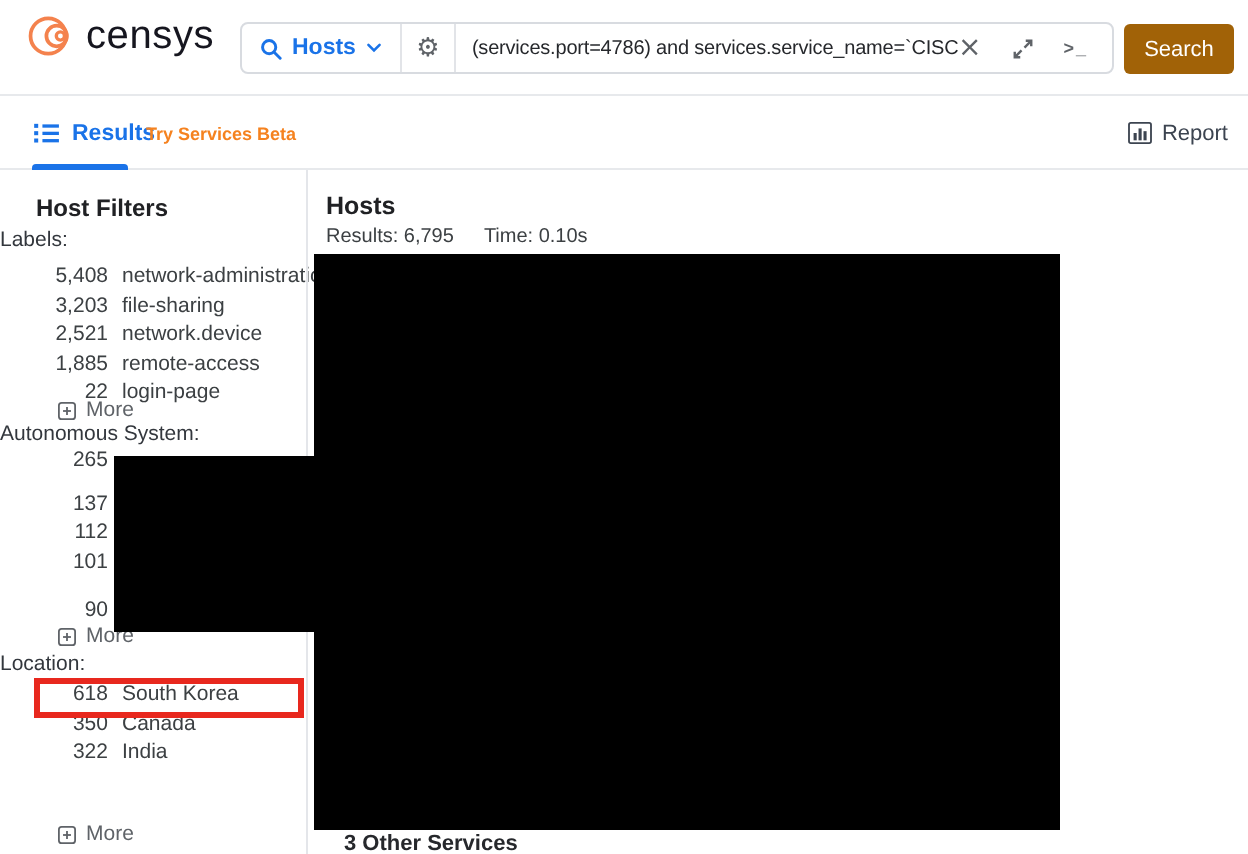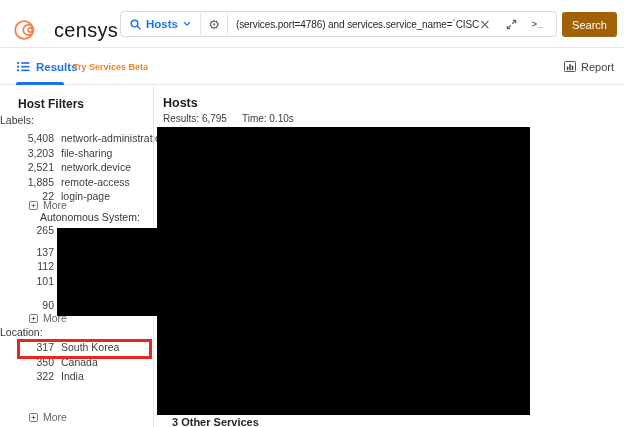--- a/index.html
+++ b/index.html
@@ -3,21 +3,21 @@
 <meta charset="utf-8">
 <style>
   * { margin:0; padding:0; box-sizing:border-box; }
   html,body { background:#fff; }
   .page {
     position:relative; width:624px; height:427px; background:#ffffff;
     font-family:"Liberation Sans", sans-serif; overflow:hidden; color:#202124;
   }
   
   .header { position:absolute; top:0; left:0; right:0; height:48px; background:#fff; border-bottom:1px solid #e7e9ec; z-index:4; }
-  .logo { position:absolute; left:12px; top:16px; display:flex; align-items:center; gap:14px; cursor:pointer; }
+  .logo { position:absolute; left:12px; top:4px; display:flex; align-items:center; gap:3px; cursor:pointer; }
   .logo-text { font-size:20px; font-weight:500; color:#16161f; letter-spacing:.3px; }
   .search-group {
     position:absolute; left:120px; top:11px; height:26px; width:437px;
     border:1px solid #d8dbe0; border-radius:4px; display:flex; align-items:center; background:#fff;
   }
   .scope-btn { display:flex; align-items:center; gap:5px; padding:0 9px; height:100%; border-right:1px solid #e2e4e8; color:#1a73e8; font-size:11.5px; font-weight:bold; cursor:pointer; }
   .gear-btn { width:27px; height:100%; border-right:1px solid #e2e4e8; display:flex; align-items:center; justify-content:center; cursor:pointer; }
   .gear-glyph { font-family:"DejaVu Sans", sans-serif; font-size:13px; color:#5f6368; line-height:1; }
   .query-input { flex:1; font-size:10px; letter-spacing:-0.1px; color:#26282c; padding:0 8px; white-space:nowrap; overflow:hidden; }
   .input-icons { display:flex; align-items:center; gap:15px; padding-right:12px; }
@@ -167,21 +167,21 @@
       <span>
         <svg width="9" height="9" viewBox="0 0 10 10" fill="none">
           <rect x="0.5" y="0.5" width="9" height="9" rx="1.5" stroke="#5f6368"></rect>
           <line x1="5" y1="2.8" x2="5" y2="7.2" stroke="#5f6368"></line>
           <line x1="2.8" y1="5" x2="7.2" y2="5" stroke="#5f6368"></line>
         </svg>
       </span>
       <span>More</span>
     </div>
 
-    <div class="sec-title" style="top:126px;margin-left:40px;">Autonomous System:</div>
+    <div class="sec-title" style="top:126px;">Autonomous System:</div>
     <div class="rows" style="top:138px;">
       <div class="row">
         <span class="count">265</span>
       </div>
       <div class="row" style="margin-top:7px;">
         <span class="count">137</span>
       </div>
       <div class="row">
         <span class="count">112</span>
       </div>
@@ -199,21 +199,21 @@
           <line x1="5" y1="2.8" x2="5" y2="7.2" stroke="#5f6368"></line>
           <line x1="2.8" y1="5" x2="7.2" y2="5" stroke="#5f6368"></line>
         </svg>
       </span>
       <span>More</span>
     </div>
 
     <div class="sec-title" style="top:241px;">Location:</div>
     <div class="rows" style="top:255px;">
       <div class="row">
-        <span class="count">317</span>
+        <span class="count">618</span>
         <span>South Korea</span>
       </div>
       <div class="row">
         <span class="count">350</span>
         <span>Canada</span>
       </div>
       <div class="row">
         <span class="count">322</span>
         <span>India</span>
       </div>

